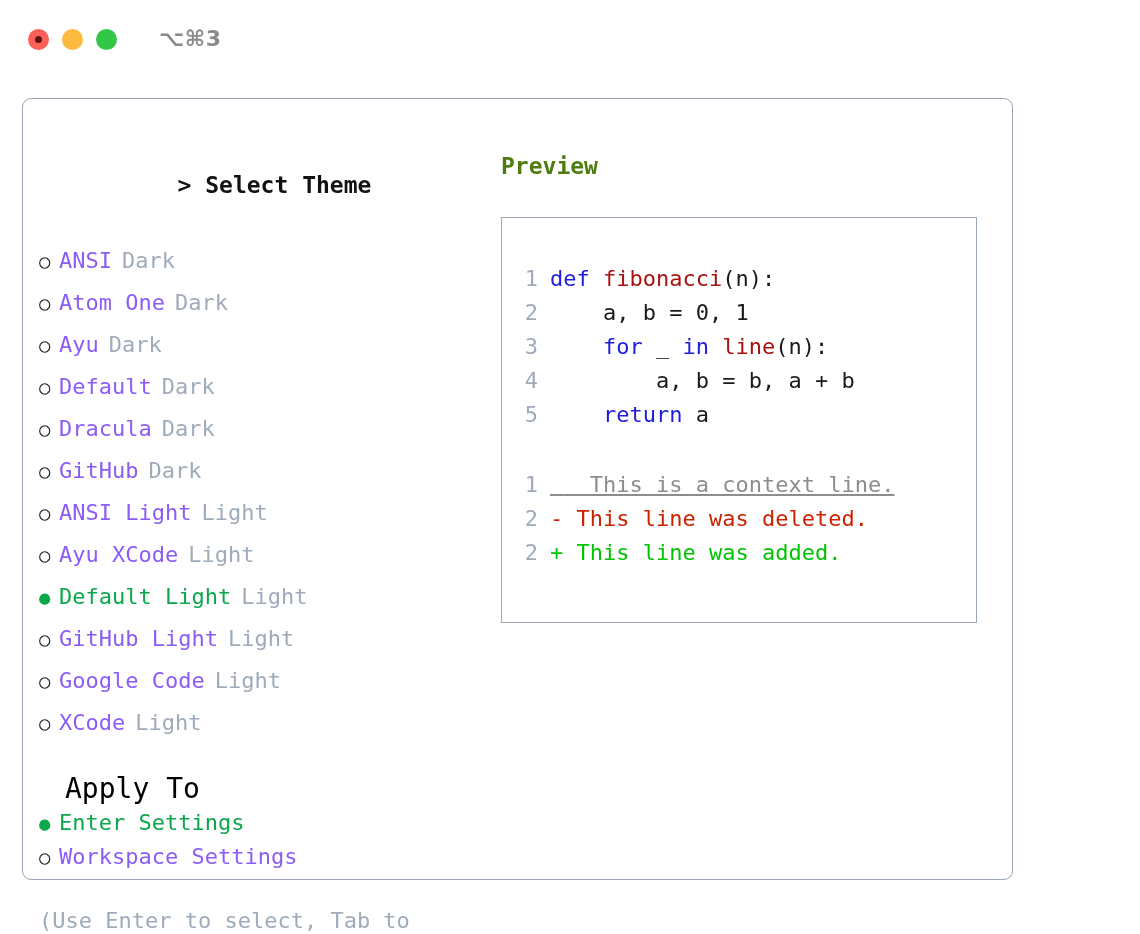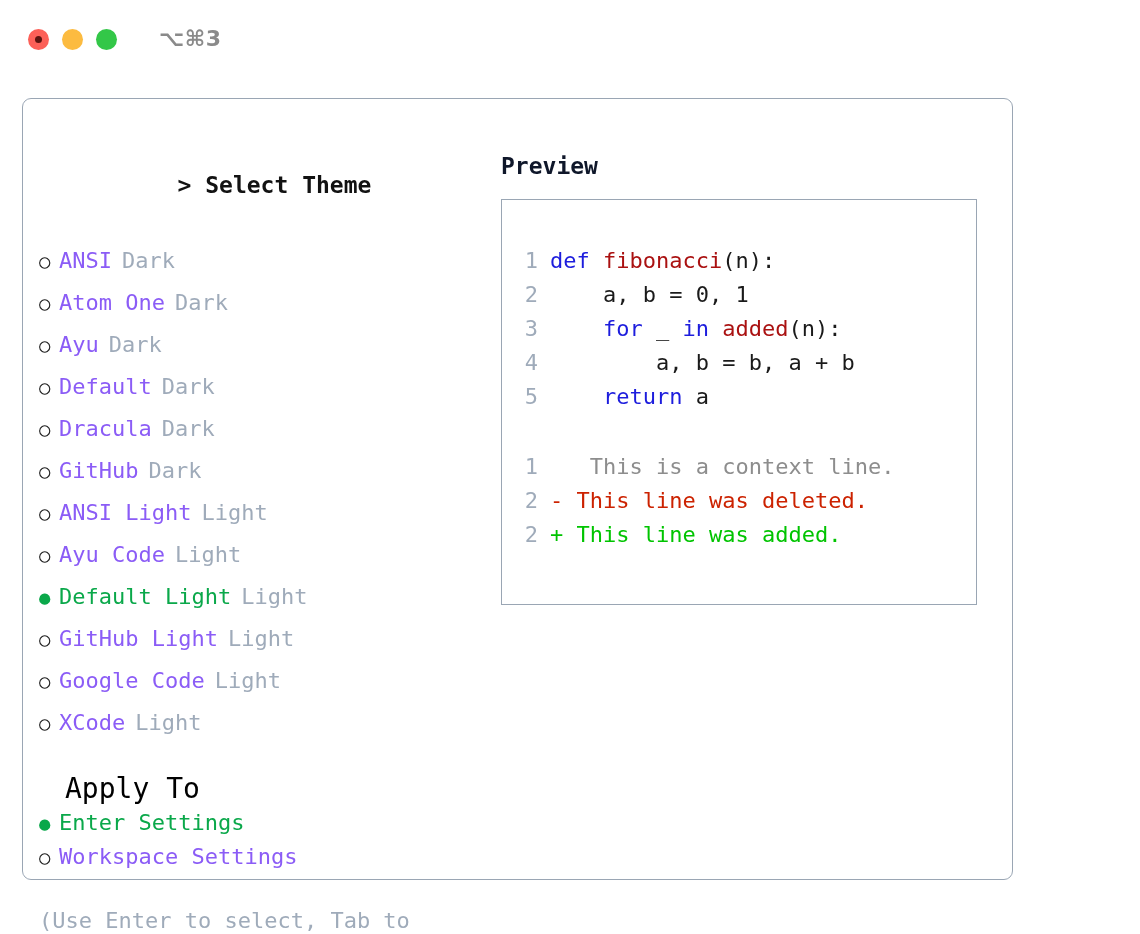--- a/index.html
+++ b/index.html
@@ -148,25 +148,25 @@
   
   .right-col {
     position: absolute;
     left: 478px;
     top: 50px;
     width: 490px;
   }
   .preview-header {
     font-size: 23px;
     font-weight: bold;
-    color: #0f172a;
+    color: #4d7c0f;
     line-height: 34px;
   }
   .preview-box {
-    margin-top: 16px;
+    margin-top: 34px;
     width: 476px;
     height: 406px;
     border: 1.6px solid #9aa6b4;
     box-sizing: border-box;
     background: #ffffff;
     position: relative;
   }
   .code-area {
     position: absolute;
     left: 14px;
@@ -181,21 +181,21 @@
   .lineno {
     display: inline-block;
     width: 22px;
     text-align: right;
     color: #9fabba;
     margin-right: 12px;
   }
   .tok-kw   { color: #1d1ddd; }
   .tok-fn   { color: #aa1111; }
   .tok-plain{ color: #1a1a1a; }
-  .tok-ctx  { color: #8d8d8d; }
+  .tok-ctx  { color: #8d8d8d; text-decoration: underline; }
   .tok-del  { color: #cc2200; }
   .tok-add  { color: #00c400; }
 
   .diff-block { margin-top: 36px; }
 </style>
 </head>
 <body>
 
 <div class="app-window">
 
@@ -218,21 +218,21 @@
         </div>
 
         <div id="theme-rows">
             <div class="theme-row"><span class="bullet">○</span><span class="row-label">ANSI</span><span class="row-tag">Dark</span></div>
             <div class="theme-row"><span class="bullet">○</span><span class="row-label">Atom One</span><span class="row-tag">Dark</span></div>
             <div class="theme-row"><span class="bullet">○</span><span class="row-label">Ayu</span><span class="row-tag">Dark</span></div>
             <div class="theme-row"><span class="bullet">○</span><span class="row-label">Default</span><span class="row-tag">Dark</span></div>
             <div class="theme-row"><span class="bullet">○</span><span class="row-label">Dracula</span><span class="row-tag">Dark</span></div>
             <div class="theme-row"><span class="bullet">○</span><span class="row-label">GitHub</span><span class="row-tag">Dark</span></div>
             <div class="theme-row"><span class="bullet">○</span><span class="row-label">ANSI Light</span><span class="row-tag">Light</span></div>
-            <div class="theme-row"><span class="bullet">○</span><span class="row-label">Ayu Code</span><span class="row-tag">Light</span></div>
+            <div class="theme-row"><span class="bullet">○</span><span class="row-label">Ayu XCode</span><span class="row-tag">Light</span></div>
             <div class="theme-row selected"><span class="bullet selected">●</span><span class="row-label">Default Light</span><span class="row-tag">Light</span></div>
             <div class="theme-row"><span class="bullet">○</span><span class="row-label">GitHub Light</span><span class="row-tag">Light</span></div>
             <div class="theme-row"><span class="bullet">○</span><span class="row-label">Google Code</span><span class="row-tag">Light</span></div>
             <div class="theme-row"><span class="bullet">○</span><span class="row-label">XCode</span><span class="row-tag">Light</span></div>
           </div>
 
         <div class="section-gap"></div>
 
         <div class="apply-header">Apply To</div>
         <div id="apply-rows">
@@ -244,21 +244,21 @@
 change focus)</div>
       </div>
 
       <div class="right-col">
         <div class="preview-header">Preview</div>
         <div class="preview-box">
           <div class="code-area">
             <div id="code-lines">
                 <div class="code-line"><span class="lineno">1</span><span class="tok-kw">def </span><span class="tok-fn">fibonacci</span><span class="tok-plain">(n):</span></div>
                 <div class="code-line"><span class="lineno">2</span><span class="tok-plain">    a, b = 0, 1</span></div>
-                <div class="code-line"><span class="lineno">3</span><span class="tok-plain">    </span><span class="tok-kw">for</span><span class="tok-plain"> _ </span><span class="tok-kw">in</span><span class="tok-plain"> </span><span class="tok-fn">added</span><span class="tok-plain">(n):</span></div>
+                <div class="code-line"><span class="lineno">3</span><span class="tok-plain">    </span><span class="tok-kw">for</span><span class="tok-plain"> _ </span><span class="tok-kw">in</span><span class="tok-plain"> </span><span class="tok-fn">line</span><span class="tok-plain">(n):</span></div>
                 <div class="code-line"><span class="lineno">4</span><span class="tok-plain">        a, b = b, a + b</span></div>
                 <div class="code-line"><span class="lineno">5</span><span class="tok-plain">    </span><span class="tok-kw">return</span><span class="tok-plain"> a</span></div>
               </div>
             <div class="diff-block" id="diff-lines">
                 <div class="code-line"><span class="lineno">1</span><span class="tok-ctx"> </span><span class="tok-ctx">  This is a context line.</span></div>
                 <div class="code-line"><span class="lineno">2</span><span class="tok-del">-</span><span class="tok-del"> This line was deleted.</span></div>
                 <div class="code-line"><span class="lineno">2</span><span class="tok-add">+</span><span class="tok-add"> This line was added.</span></div>
               </div>
           </div>
         </div>

